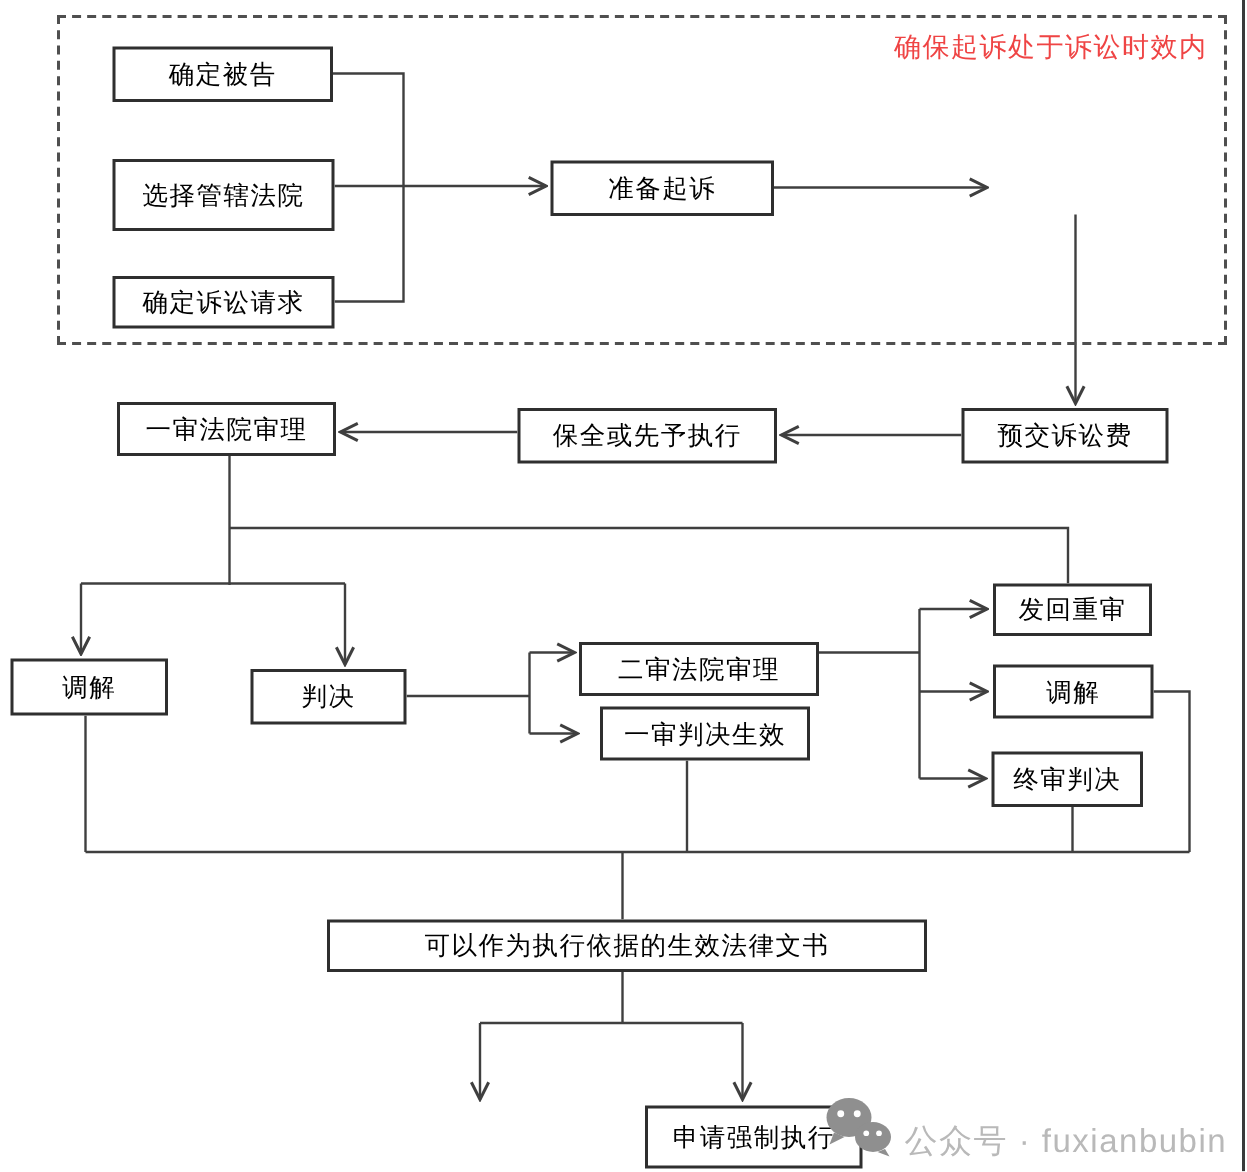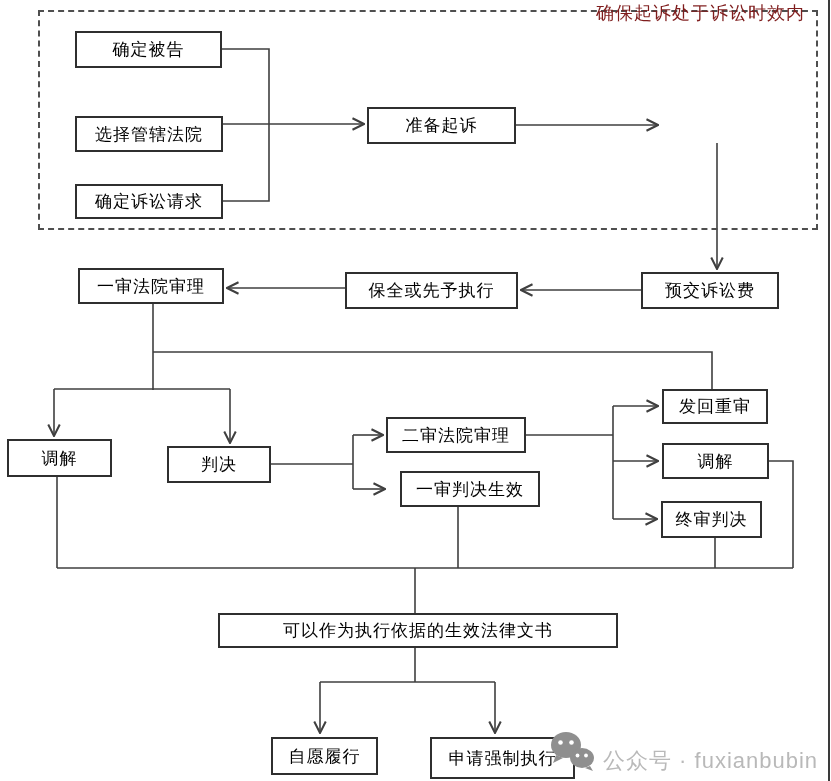--- a/index.html
+++ b/index.html
@@ -13,22 +13,22 @@
     border:2px solid #2f2f2f;display:flex;align-items:center;justify-content:center;
     font-size:17px;font-weight:500;color:#000000;letter-spacing:1px;white-space:nowrap;
     z-index:2;
     text-align:center;
   }
   .dashed-region{
     position:absolute;left:38px;top:10px;width:780px;height:220px;
     border:2px dashed #4f4f4f;box-sizing:border-box;z-index:1;
   }
   .region-note{
-    position:absolute;left:575px;top:0;width:230px;height:26px;
-    font-size:18px;font-weight:500;color:#7f1d1d;letter-spacing:1px;
+    position:absolute;left:575px;top:18px;width:230px;height:26px;
+    font-size:18px;font-weight:500;color:#ef4444;letter-spacing:1px;
     display:flex;align-items:center;justify-content:flex-end;z-index:2;white-space:nowrap;
   }
   .right-edge{
     position:absolute;left:828px;top:0;width:2px;height:781px;background:#3a3a3a;z-index:3;
   }
   .watermark{
     position:absolute;left:549px;top:725px;display:flex;align-items:center;gap:8px;
     z-index:4;
   }
   .watermark-text{
@@ -85,39 +85,38 @@
       <path d="M415,568 L415,613"></path>
 
       <path d="M415,648 L415,682"></path>
       <path d="M320,682 L495,682"></path>
       <path d="M320,682 L320,733" marker-end="url(#arr)"></path>
       <path d="M495,682 L495,733" marker-end="url(#arr)"></path>
     </g>
   </svg>
 
   <div class="node" style="left:75px;top:31px;width:147px;height:37px">确定被告</div>
-  <div class="node" style="left:75px;top:116px;width:148px;height:36px">选择管辖法院</div>
+  <div class="node" style="left:75px;top:106px;width:148px;height:48px">选择管辖法院</div>
   <div class="node" style="left:75px;top:184px;width:148px;height:35px">确定诉讼请求</div>
   <div class="node" style="left:367px;top:107px;width:149px;height:37px">准备起诉</div>
 
   <div class="node" style="left:345px;top:272px;width:173px;height:37px">保全或先予执行</div>
   <div class="node" style="left:641px;top:272px;width:138px;height:37px">预交诉讼费</div>
   <div class="node" style="left:78px;top:268px;width:146px;height:36px">一审法院审理</div>
 
   <div class="node" style="left:7px;top:439px;width:105px;height:38px">调解</div>
   <div class="node" style="left:167px;top:446px;width:104px;height:37px">判决</div>
-  <div class="node" style="left:386px;top:417px;width:140px;height:36px">二审法院审理</div>
+  <div class="node" style="left:386px;top:428px;width:160px;height:36px">二审法院审理</div>
   <div class="node" style="left:400px;top:471px;width:140px;height:36px">一审判决生效</div>
 
   <div class="node" style="left:662px;top:389px;width:106px;height:35px">发回重审</div>
   <div class="node" style="left:662px;top:443px;width:107px;height:36px">调解</div>
   <div class="node" style="left:661px;top:501px;width:101px;height:37px">终审判决</div>
 
   <div class="node" style="left:218px;top:613px;width:400px;height:35px">可以作为执行依据的生效法律文书</div>
-  <div class="node" style="left:271px;top:737px;width:107px;height:38px">自愿履行</div>
   <div class="node" style="left:430px;top:737px;width:145px;height:42px">申请强制执行</div>
 
   <div class="watermark">
     <svg class="wechat-icon" viewBox="0 0 46 42">
       <ellipse cx="17" cy="15" rx="15" ry="13" fill="#8f8f8f"></ellipse>
       <polygon points="7,25 4,33 14,28" fill="#8f8f8f"></polygon>
       <circle cx="11.5" cy="12.5" r="2.3" fill="#ffffff"></circle>
       <circle cx="22.5" cy="12.5" r="2.3" fill="#ffffff"></circle>
       <ellipse cx="33" cy="28" rx="12" ry="10" fill="#8f8f8f"></ellipse>
       <polygon points="41,36 44,41 36,38" fill="#8f8f8f"></polygon>

